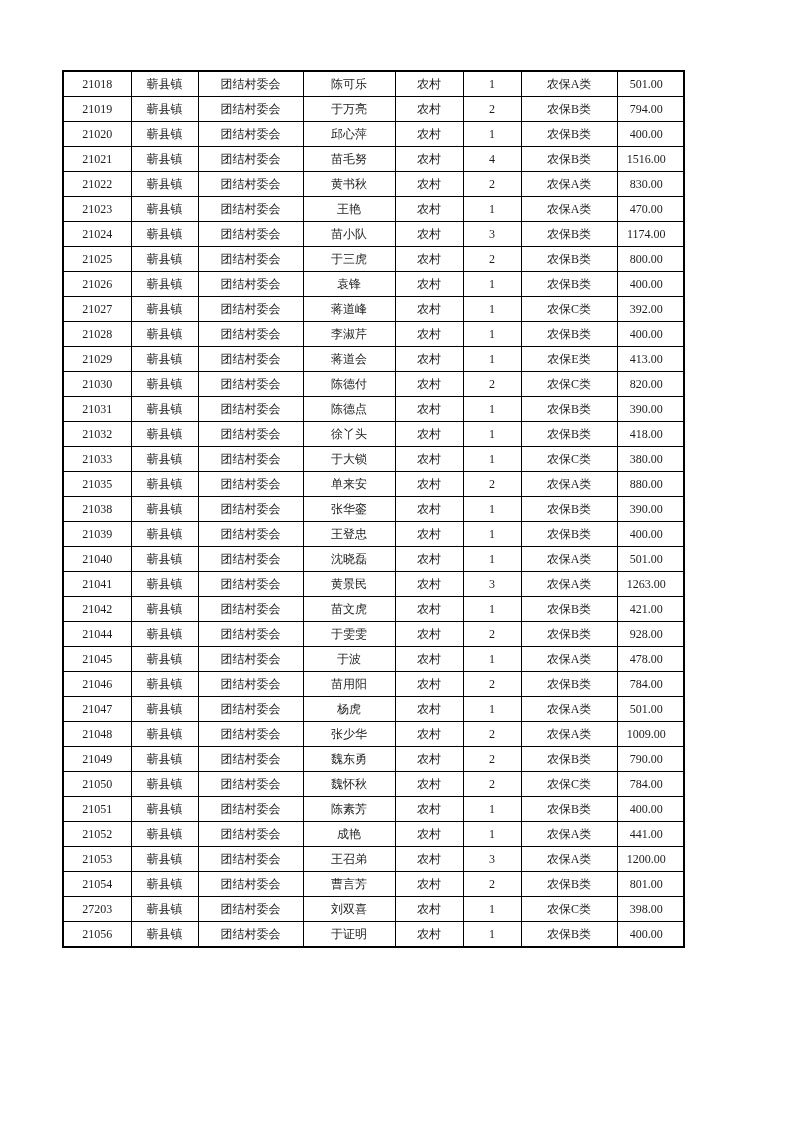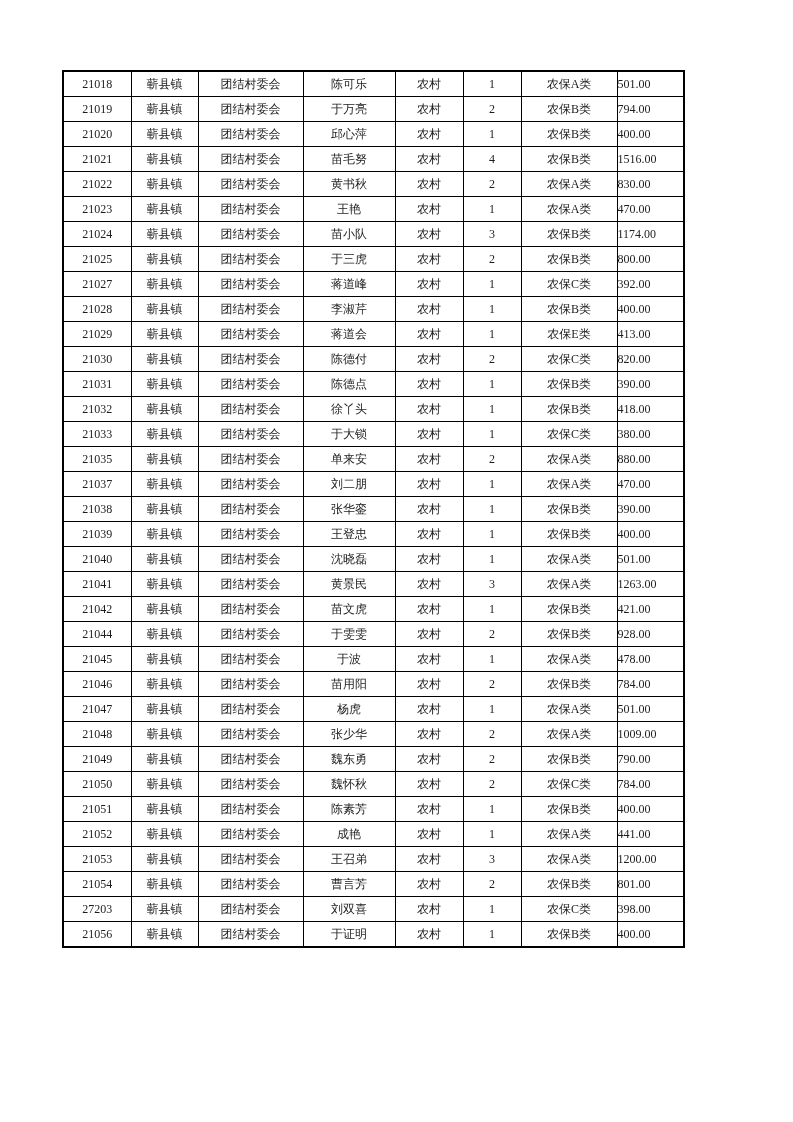--- a/index.html
+++ b/index.html
@@ -30,21 +30,21 @@
     border: 1px solid #000000;
     height: 24px;
     padding: 0;
     text-align: center;
     vertical-align: middle;
     white-space: nowrap;
     overflow: hidden;
     font-family: "Liberation Serif", "DejaVu Serif", serif;
   }
   table.data-table td.amount {
-    text-align: left;
+    text-align: center;
     padding-right: 8px;
   }
 </style>
 </head>
 <body>
 
 <div class="page">
   <table class="data-table">
     <colgroup>
       <col style="width:68px">
@@ -131,20 +131,30 @@
           <td>21025</td>
           <td>蕲县镇</td>
           <td>团结村委会</td>
           <td>于三虎</td>
           <td>农村</td>
           <td>2</td>
           <td>农保B类</td>
           <td class="amount">800.00</td>
         </tr>
         <tr>
+          <td>21026</td>
+          <td>蕲县镇</td>
+          <td>团结村委会</td>
+          <td>袁锋</td>
+          <td>农村</td>
+          <td>1</td>
+          <td>农保B类</td>
+          <td class="amount">400.00</td>
+        </tr>
+        <tr>
           <td>21027</td>
           <td>蕲县镇</td>
           <td>团结村委会</td>
           <td>蒋道峰</td>
           <td>农村</td>
           <td>1</td>
           <td>农保C类</td>
           <td class="amount">392.00</td>
         </tr>
         <tr>
@@ -209,30 +219,20 @@
         </tr>
         <tr>
           <td>21035</td>
           <td>蕲县镇</td>
           <td>团结村委会</td>
           <td>单来安</td>
           <td>农村</td>
           <td>2</td>
           <td>农保A类</td>
           <td class="amount">880.00</td>
-        </tr>
-        <tr>
-          <td>21037</td>
-          <td>蕲县镇</td>
-          <td>团结村委会</td>
-          <td>刘二朋</td>
-          <td>农村</td>
-          <td>1</td>
-          <td>农保A类</td>
-          <td class="amount">470.00</td>
         </tr>
         <tr>
           <td>21038</td>
           <td>蕲县镇</td>
           <td>团结村委会</td>
           <td>张华銮</td>
           <td>农村</td>
           <td>1</td>
           <td>农保B类</td>
           <td class="amount">390.00</td>

